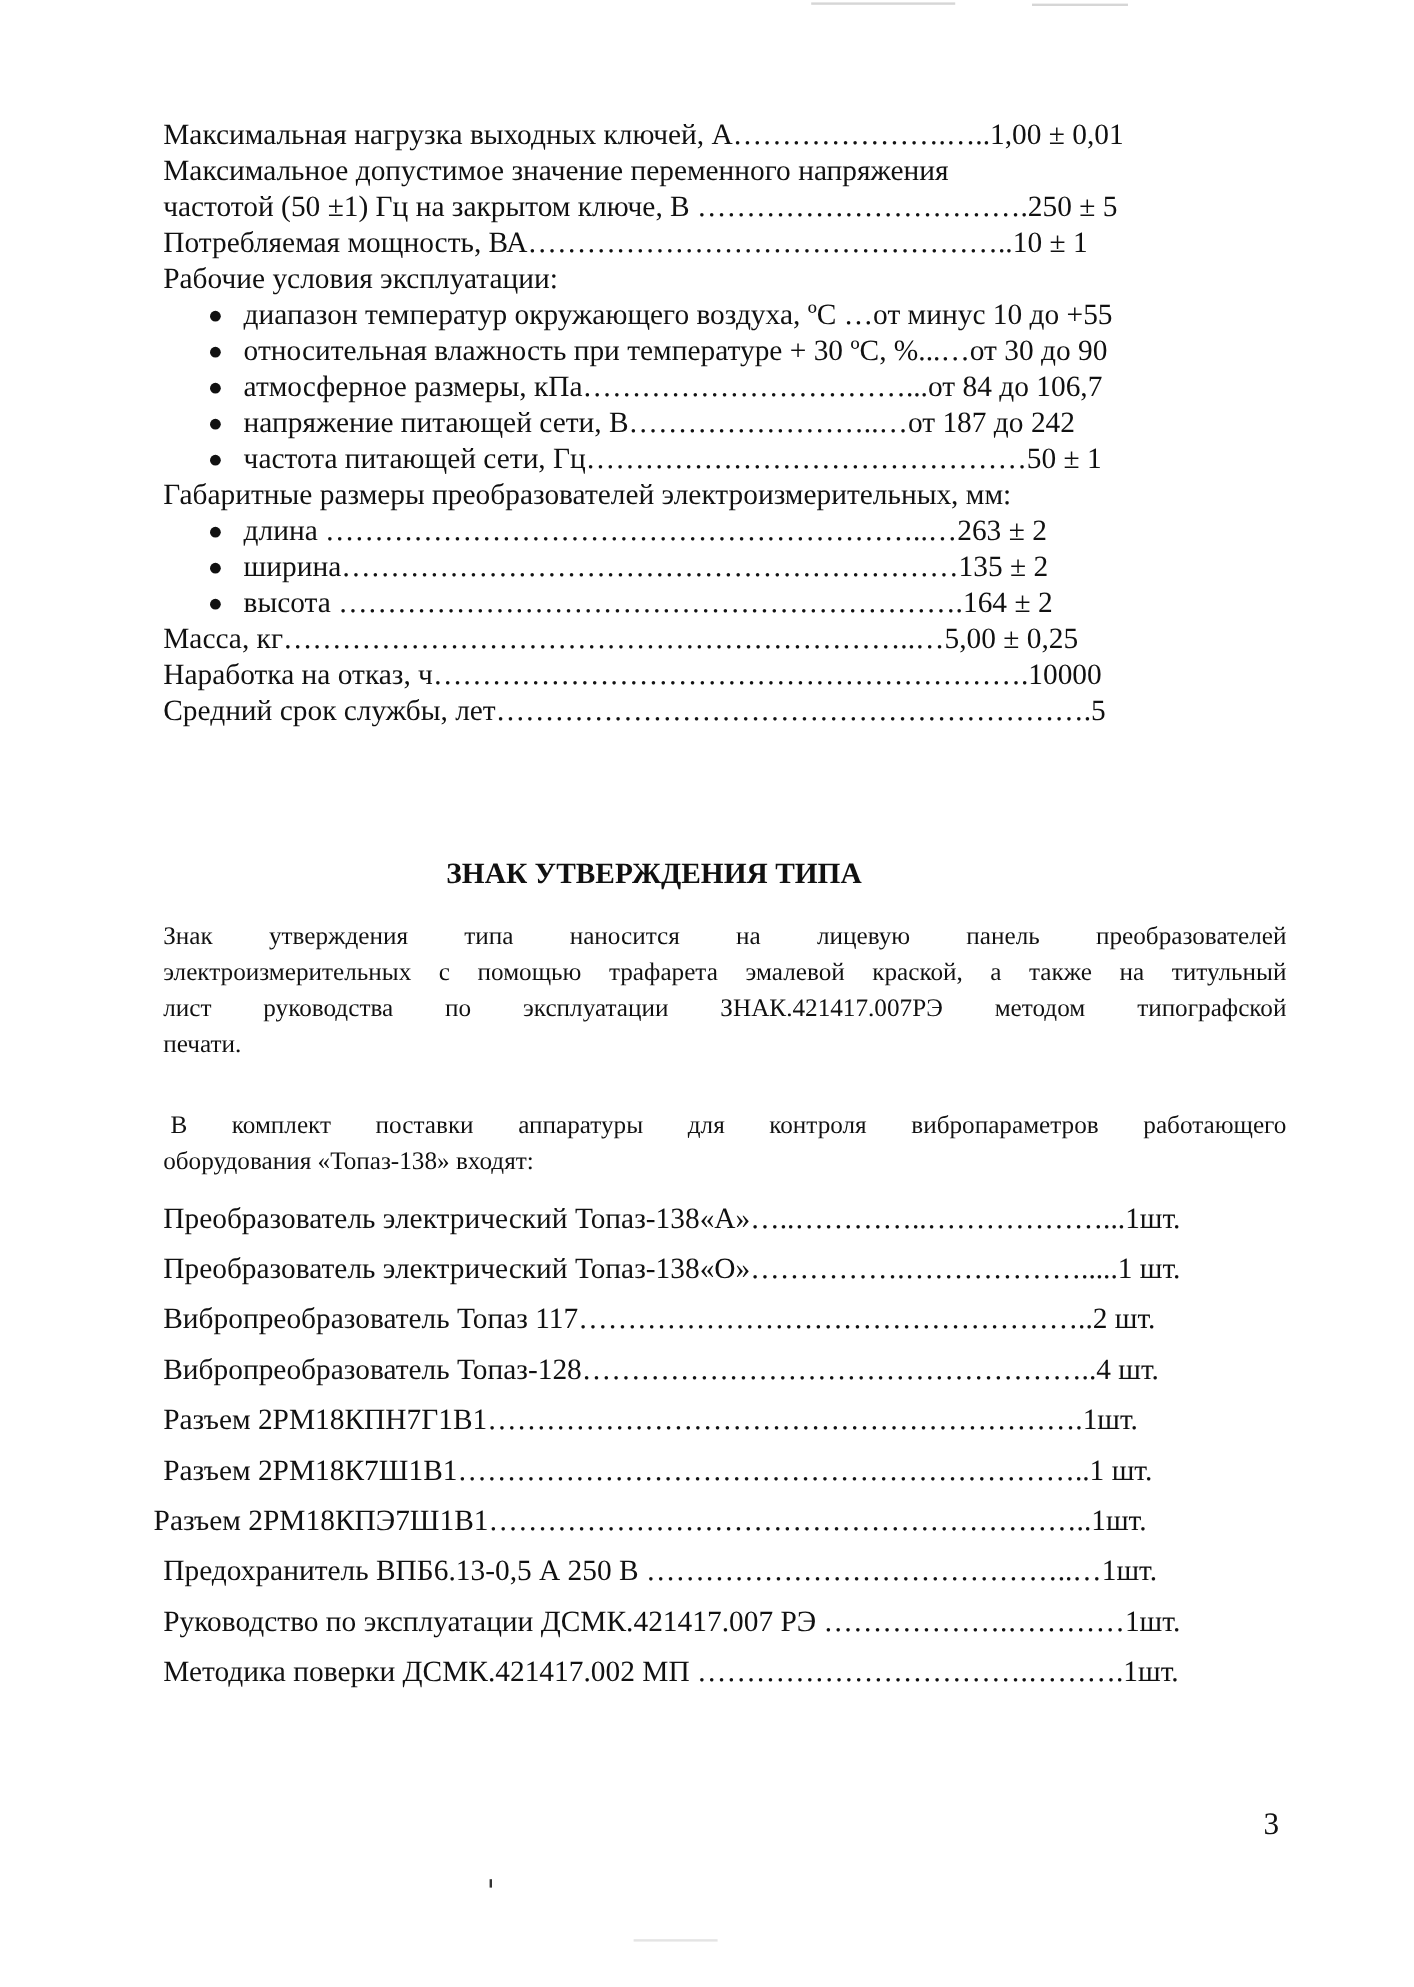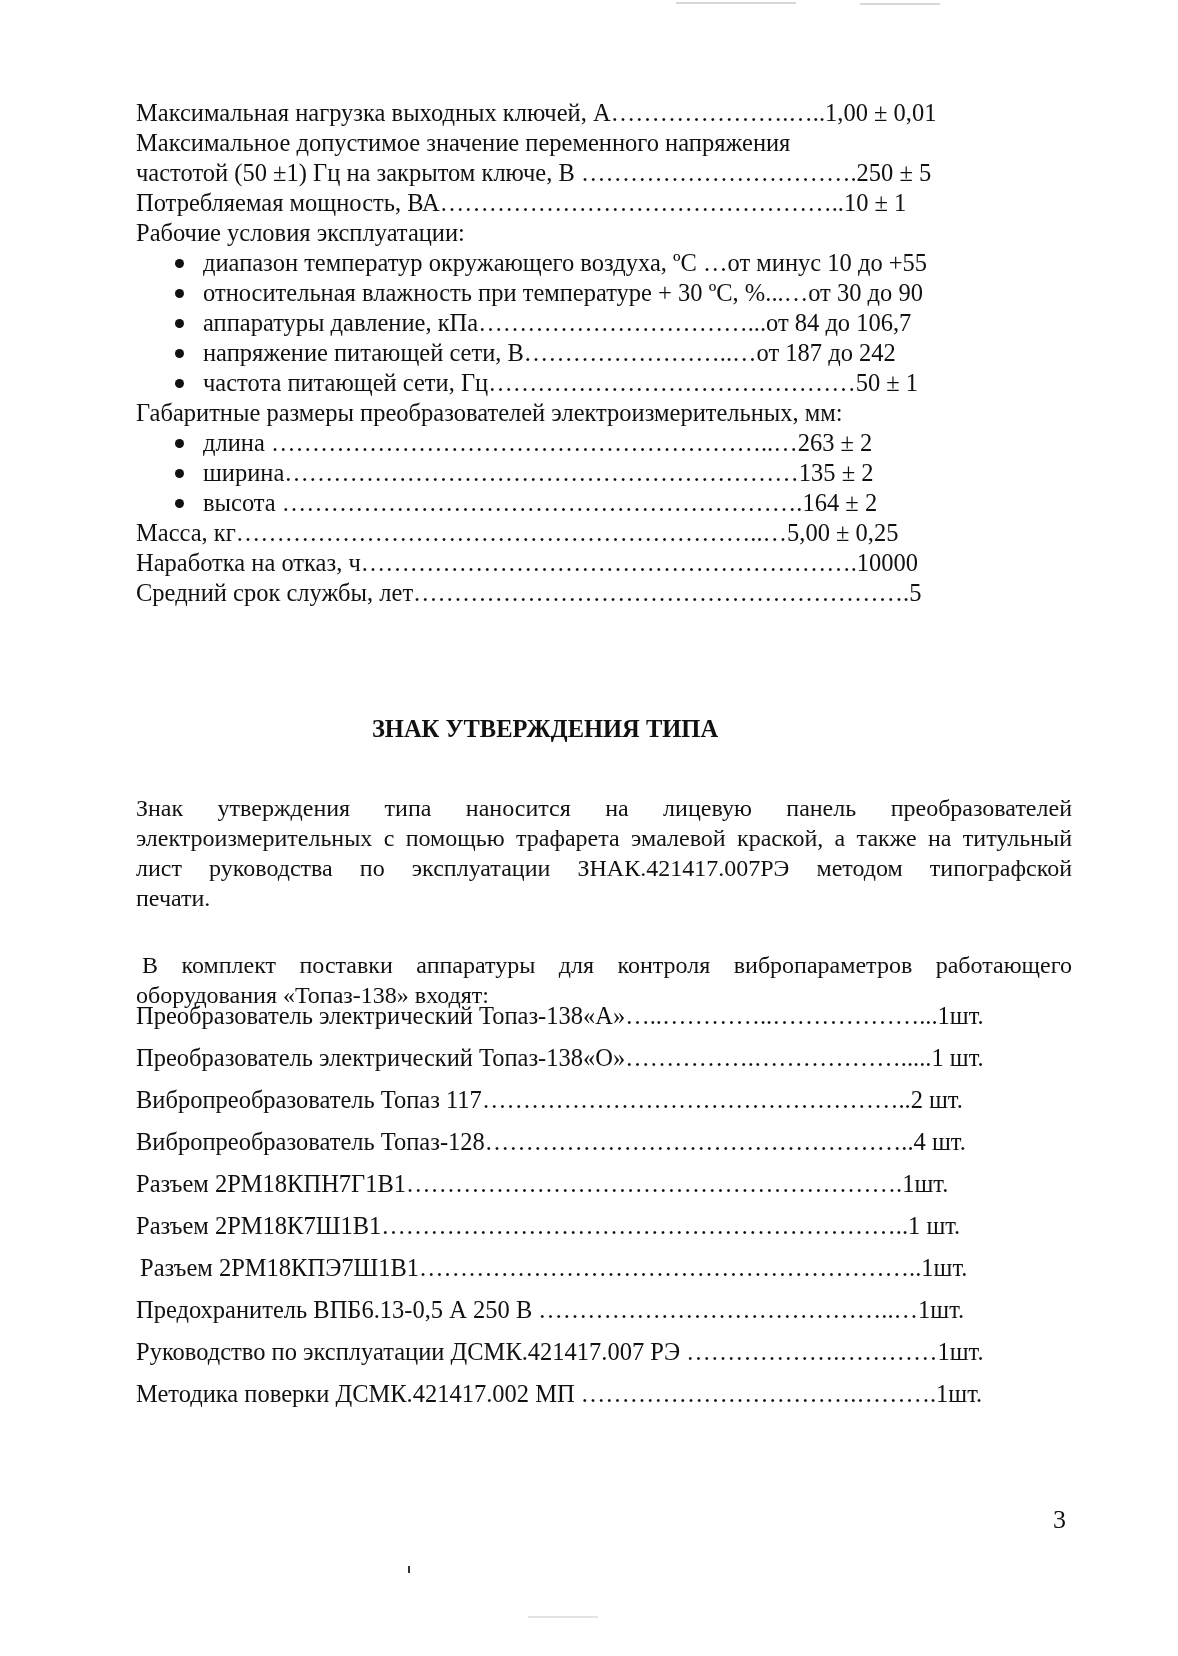--- a/index.html
+++ b/index.html
@@ -13,22 +13,22 @@
     position: absolute; font-size: 24.5px; line-height: 30px; white-space: nowrap;
   }
   .bullet {
     position: absolute; width: 9px; height: 9px; border-radius: 50%; background: #111;
   }
   .heading {
     position: absolute; left: 0; width: 1090px; text-align: center;
     font-weight: bold; font-size: 24.5px; line-height: 30px;
   }
   .justified {
-    position: absolute; left: 136px; width: 936px; font-size: 24px; line-height: 30px;
-    text-align: justify; text-align-last: justify; margin-top: 28px;
+    position: absolute; left: 136px; width: 936px; font-size: 21px; line-height: 30px;
+    text-align: justify; text-align-last: justify;
   }
   .last-line { text-align-last: left; }
   .pagenum { position: absolute; left: 1053px; top: 1505px; font-size: 26px; }
   .artifact { position: absolute; background: #bbbbbb; height: 2px; }
 </style>
 </head>
 <body>
 
 <div class="page">
 
@@ -56,21 +56,21 @@
   <div class="bullet" style="left:175px; top:259px;"></div>
   <div class="line" style="left:203px; top:248px;">
     <span>диапазон температур окружающего воздуха, ºС </span><span>…</span><span>от минус 10 до +55</span>
   </div>
   <div class="bullet" style="left:175px; top:289px;"></div>
   <div class="line" style="left:203px; top:278px;text-align:center;">
     <span>относительная влажность при температуре  + 30 ºС, %</span><span>...…</span><span>от 30 до 90</span>
   </div>
   <div class="bullet" style="left:175px; top:319px;"></div>
   <div class="line" style="left:203px; top:308px;">
-    <span>аппаратуры давление, кПа</span><span>……………………………...</span><span>от 84 до 106,7</span>
+    <span>атмосферное размеры, кПа</span><span>……………………………...</span><span>от 84 до 106,7</span>
   </div>
   <div class="bullet" style="left:175px; top:349px;"></div>
   <div class="line" style="left:203px; top:338px;">
     <span>напряжение питающей сети, В</span><span>……………………..…</span><span>от 187 до 242</span>
   </div>
   <div class="bullet" style="left:175px; top:379px;"></div>
   <div class="line" style="left:203px; top:368px;">
     <span>частота питающей сети, Гц</span><span>………………………………………</span><span>50 ± 1</span>
   </div>
 
@@ -121,21 +121,21 @@
   </div>
   <div class="line" style="left:136px; top:1127px;">
     <span>Вибропреобразователь Топаз-128</span><span>……………………………………………..</span><span>4 шт.</span>
   </div>
   <div class="line" style="left:136px; top:1169px;">
     <span>Разъем 2РМ18КПН7Г1В1</span><span>…………………………………………………….</span><span>1шт.</span>
   </div>
   <div class="line" style="left:136px; top:1211px;">
     <span>Разъем 2РМ18К7Ш1В1</span><span>………………………………………………………..</span><span>1 шт.</span>
   </div>
-  <div class="line" style="left:140px; top:1253px;">
+  <div class="line" style="left:128px; top:1253px;">
     <span>Разъем 2РМ18КПЭ7Ш1В1</span><span>……………………………………………………..</span><span>1шт.</span>
   </div>
   <div class="line" style="left:136px; top:1295px;">
     <span>Предохранитель ВПБ6.13-0,5 А 250 В </span><span>……………………………………..…</span><span>1шт.</span>
   </div>
   <div class="line" style="left:136px; top:1337px;">
     <span>Руководство по эксплуатации ДСМК.421417.007 РЭ </span><span>……………….…………</span><span>1шт.</span>
   </div>
   <div class="line" style="left:136px; top:1379px;">
     <span>Методика поверки ДСМК.421417.002 МП </span><span>…………………………….……….</span><span>1шт.</span>

